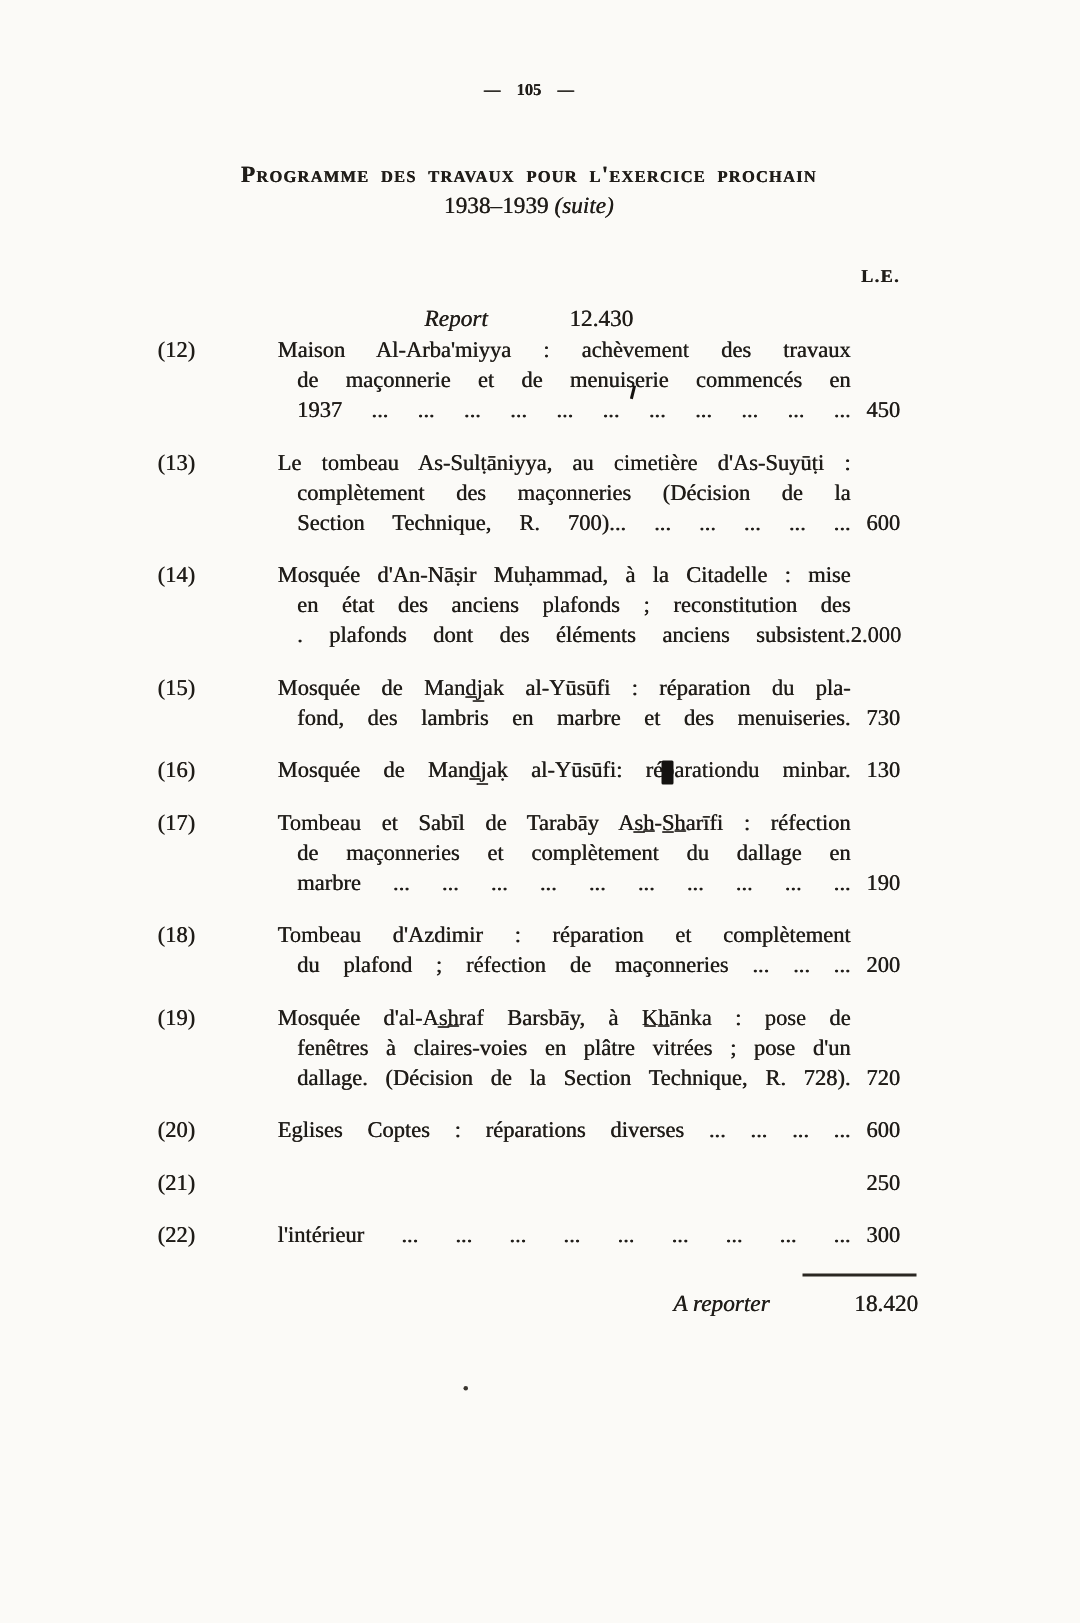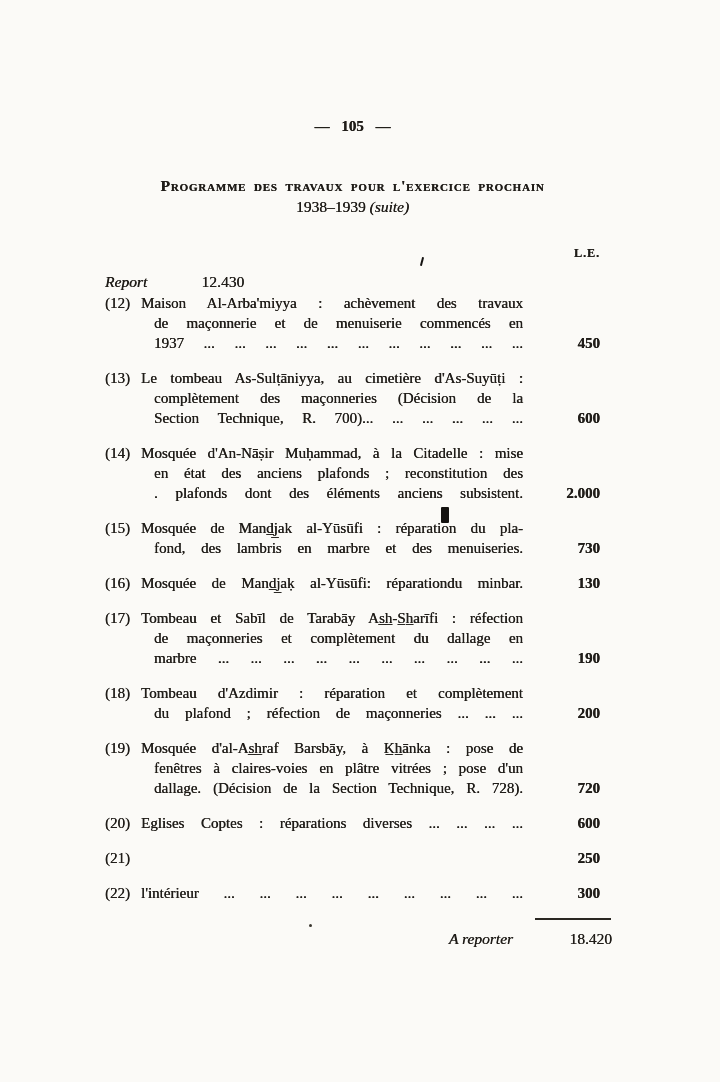--- a/index.html
+++ b/index.html
@@ -8,48 +8,48 @@
     background:#fbfaf7;
     font-family:"Liberation Serif","DejaVu Serif",serif;
     color:#201d19;
   }
   .page { position:relative; width:720px; height:1082px; }
   .page * { text-shadow:0.3px 0 0 currentColor; }
 
   .block { width:495px; margin-left:105px; }
 
   .page-number {
-    padding-top:118px; text-align:center;
-    font-size:15px; font-weight:bold; word-spacing:8px;
+    padding-top:54px; text-align:center;
+    font-size:11px; font-weight:bold; word-spacing:8px;
   }
   .doc-title {
     margin-top:42px; text-align:center;
     font-variant:small-caps; font-weight:bold;
     font-size:15.5px; letter-spacing:0.8px; word-spacing:3px;
   }
   .doc-subtitle { margin-top:3px; text-align:center; font-size:15.5px; }
   .it { font-style:italic; }
 
   .currency {
     margin-top:30px; text-align:right; padding-right:22px;
     font-size:12px; font-weight:bold; letter-spacing:1px;
   }
   .report-row {
-    margin-top:12px; display:flex; justify-content:flex-start;
+    margin-top:12px; display:flex; justify-content:center;
     align-items:baseline; font-size:15.5px;
   }
   .amt { width:78px; text-align:right; font-style:normal;padding-left:19px; }
 
   #items-list { margin-top:2px; }
   .item-row { display:flex; margin-bottom:15px; font-size:15px; line-height:20px; }
   .item-num { width:36px; flex:none; }
-  .item-text { width:382px; flex:none; }
+  .item-text { width:382px; flex:none;margin-left:44px; }
   .text-line { text-align:justify; text-align-last:justify; }
   .text-line + .text-line { padding-left:13px; }
-  .item-amount { flex:1; text-align:right; align-self:flex-end;font-weight:bold; }
+  .item-amount { flex:1; text-align:right; align-self:flex-end; }
 
   .total-rule {
     width:76px; height:2px; background:#2a2722;
     margin-left:535px; margin-top:14px;
   }
   .footer-row {
     width:507px; margin-left:105px; margin-top:10px;
     display:flex; justify-content:flex-end; align-items:baseline;
     font-size:15.5px;
   }

